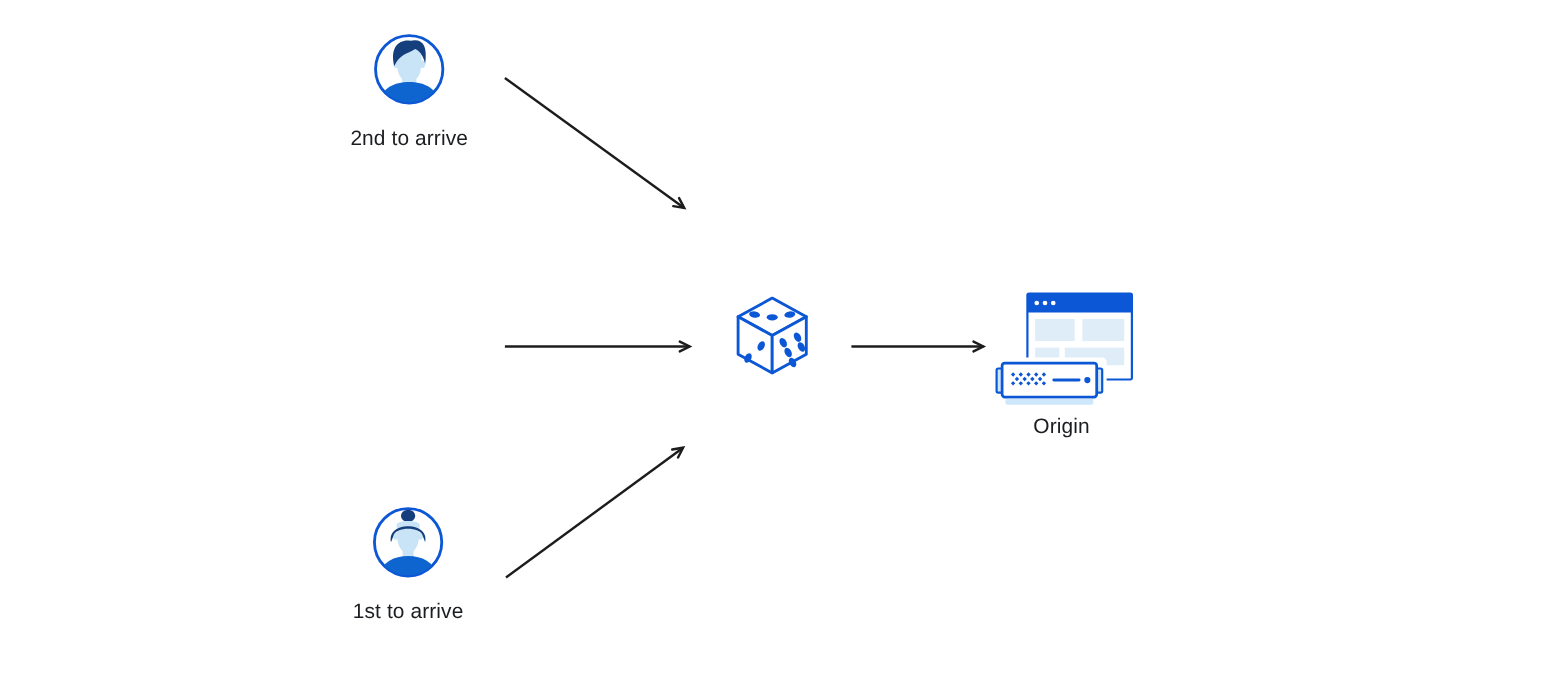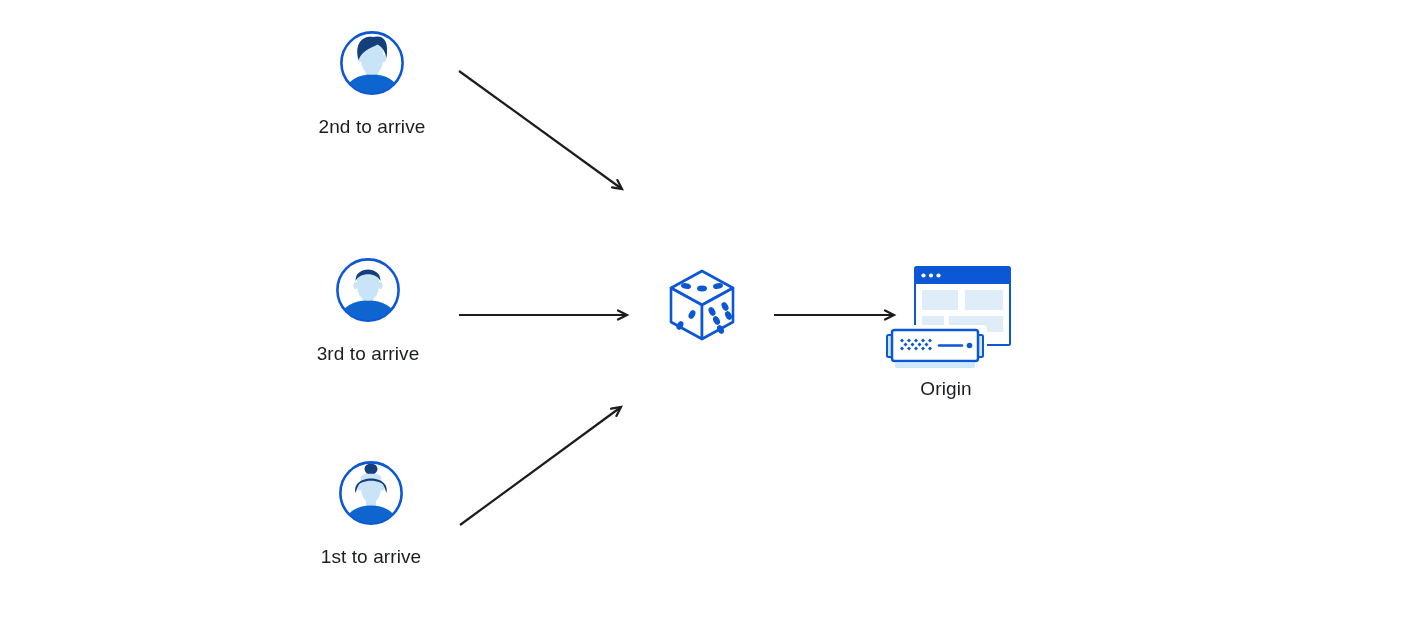--- a/index.html
+++ b/index.html
@@ -63,41 +63,20 @@
           <ellipse class="f-skin" cx="20.8" cy="28.5" rx="2.3" ry="3.4"></ellipse>
           <ellipse class="f-skin" cx="45.2" cy="28.5" rx="2.3" ry="3.4"></ellipse>
           <path class="f-skin" d="M21.5,16 C21.5,11.5 44.5,11.5 44.5,16 L44,28.5 C44,38 39.5,44.5 33,44.5 C26.5,44.5 22,38 22,28.5 Z"></path>
           <path class="f-hair" d="M19.5,30 C15,13 24,5.5 34,7 C45,4.5 50,11 47.5,28 C45.5,19 42,16.5 38.5,14.5 C31,19 24,19.5 19.5,30 Z"></path>
         </g>
       </svg>
     </span>
     <div class="node-label">2nd to arrive</div>
   </div>
 
-  <div class="node" style="left:304px;top:257px;width:128px;">
-    <span class="icon-wrap">
-      <svg width="66" height="66" viewBox="0 0 66 66" xmlns="http://www.w3.org/2000/svg">
-        <defs>
-            <clipPath id="c2">
-              <circle cx="33" cy="33" r="30"></circle>
-            </clipPath>
-          </defs>
-        <circle class="f-white s-blue" cx="33" cy="33" r="30.6" stroke-width="2.6"></circle>
-        <g clip-path="url(#c2)">
-          <rect class="f-skin" x="27.5" y="32" width="11" height="14"></rect>
-          <path class="f-shirt" d="M2,68 C5,50 17,43.5 33,43.5 C49,43.5 61,50 64,68 Z"></path>
-          <ellipse class="f-skin" cx="20.7" cy="28.5" rx="2.3" ry="3.4"></ellipse>
-          <ellipse class="f-skin" cx="45.3" cy="28.5" rx="2.3" ry="3.4"></ellipse>
-          <path class="f-skin" d="M21.8,19 C22.3,12.5 43.7,12.5 44.2,19 L43.8,28 C43.8,37.5 39.4,43.5 33,43.5 C26.6,43.5 22.2,37.5 22.2,28 Z"></path>
-          <path class="f-hair" d="M20.6,24 C19.6,8.5 46.4,8.5 45.4,24 C41.8,15 24.2,15 20.6,24 Z"></path>
-        </g>
-      </svg>
-    </span>
-    <div class="node-label">3rd to arrive</div>
-  </div>
 
   <div class="node" style="left:307px;top:460px;width:128px;">
     <span class="icon-wrap">
       <svg width="66" height="66" viewBox="0 0 66 66" xmlns="http://www.w3.org/2000/svg">
         <defs>
             <clipPath id="c3">
               <circle cx="33" cy="33" r="30"></circle>
             </clipPath>
           </defs>
         <circle class="f-white s-blue" cx="33" cy="33" r="30.6" stroke-width="2.6"></circle>
@@ -132,21 +111,21 @@
           <ellipse cx="45" cy="43.5" rx="3" ry="4.6" transform="rotate(-28 45 43.5)"></ellipse>
           <ellipse cx="58" cy="38.5" rx="3" ry="4.6" transform="rotate(-28 58 38.5)"></ellipse>
           <ellipse cx="49.5" cy="52.5" rx="3" ry="4.6" transform="rotate(-28 49.5 52.5)"></ellipse>
           <ellipse cx="61.5" cy="47.5" rx="3" ry="4.6" transform="rotate(-28 61.5 47.5)"></ellipse>
           <ellipse cx="53.5" cy="61.5" rx="3" ry="4.6" transform="rotate(-28 53.5 61.5)"></ellipse>
         </g>
       </svg>
     </span>
   </div>
 
-  <div class="node" style="left:876px;top:260px;width:140px;">
+  <div class="node" style="left:895px;top:260px;width:140px;">
     <span class="icon-wrap">
       <svg width="135" height="110" viewBox="0 0 135 110" xmlns="http://www.w3.org/2000/svg">
         <g>
           <rect class="f-white s-blue" x="36" y="7" width="95" height="78" rx="1.5" stroke-width="2"></rect>
           <path class="f-blue" d="M36,8.5 C36,7.7 36.7,7 37.5,7 L129.5,7 C130.3,7 131,7.7 131,8.5 L131,24 L36,24 Z"></path>
           <circle cx="44.5" cy="15.5" r="2.1" fill="#fff"></circle>
           <circle cx="52" cy="15.5" r="2.1" fill="#fff"></circle>
           <circle cx="59.5" cy="15.5" r="2.1" fill="#fff"></circle>
           <rect class="f-panel" x="43" y="30" width="36" height="20"></rect>
           <rect class="f-panel" x="86" y="30" width="38" height="20"></rect>

